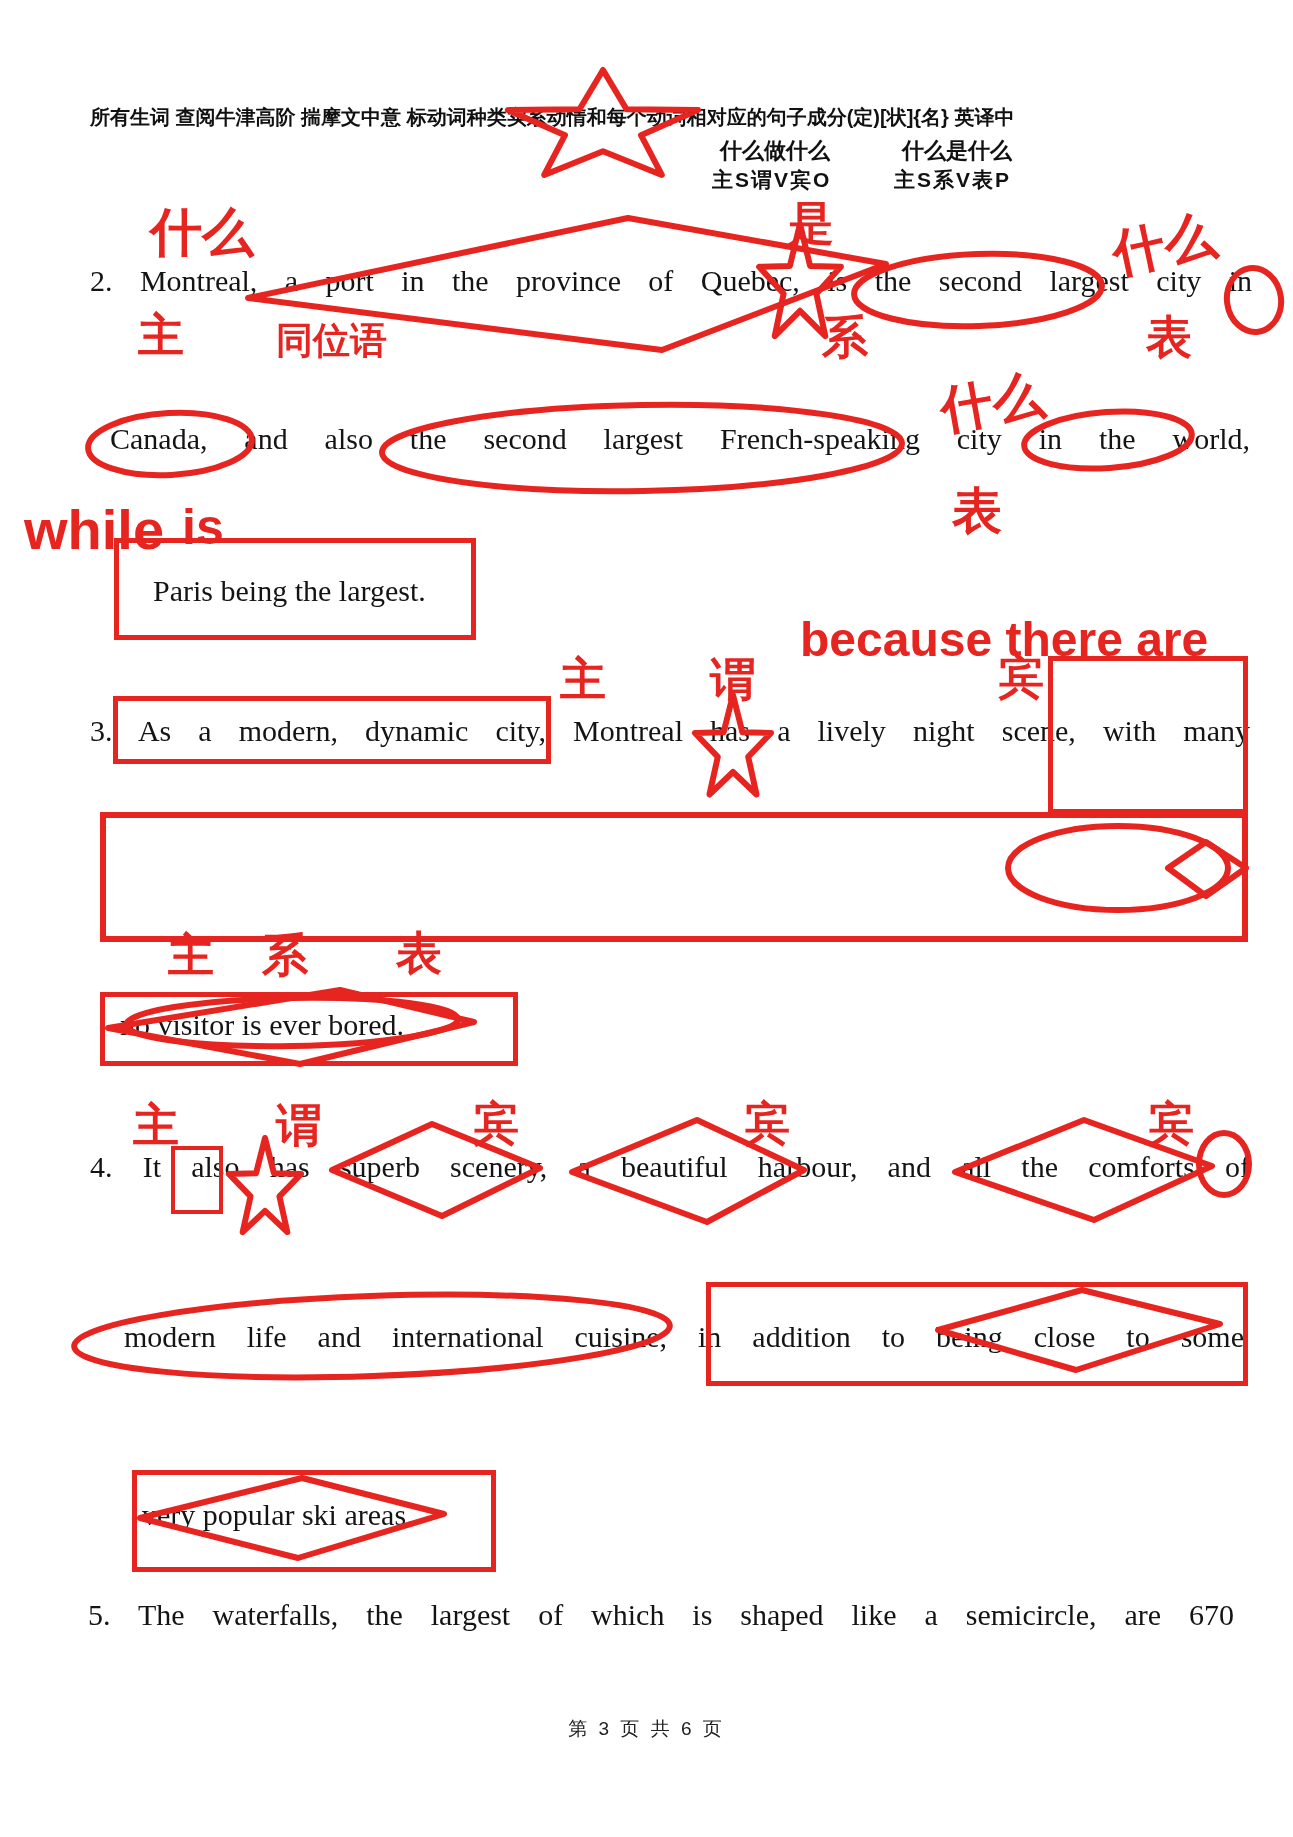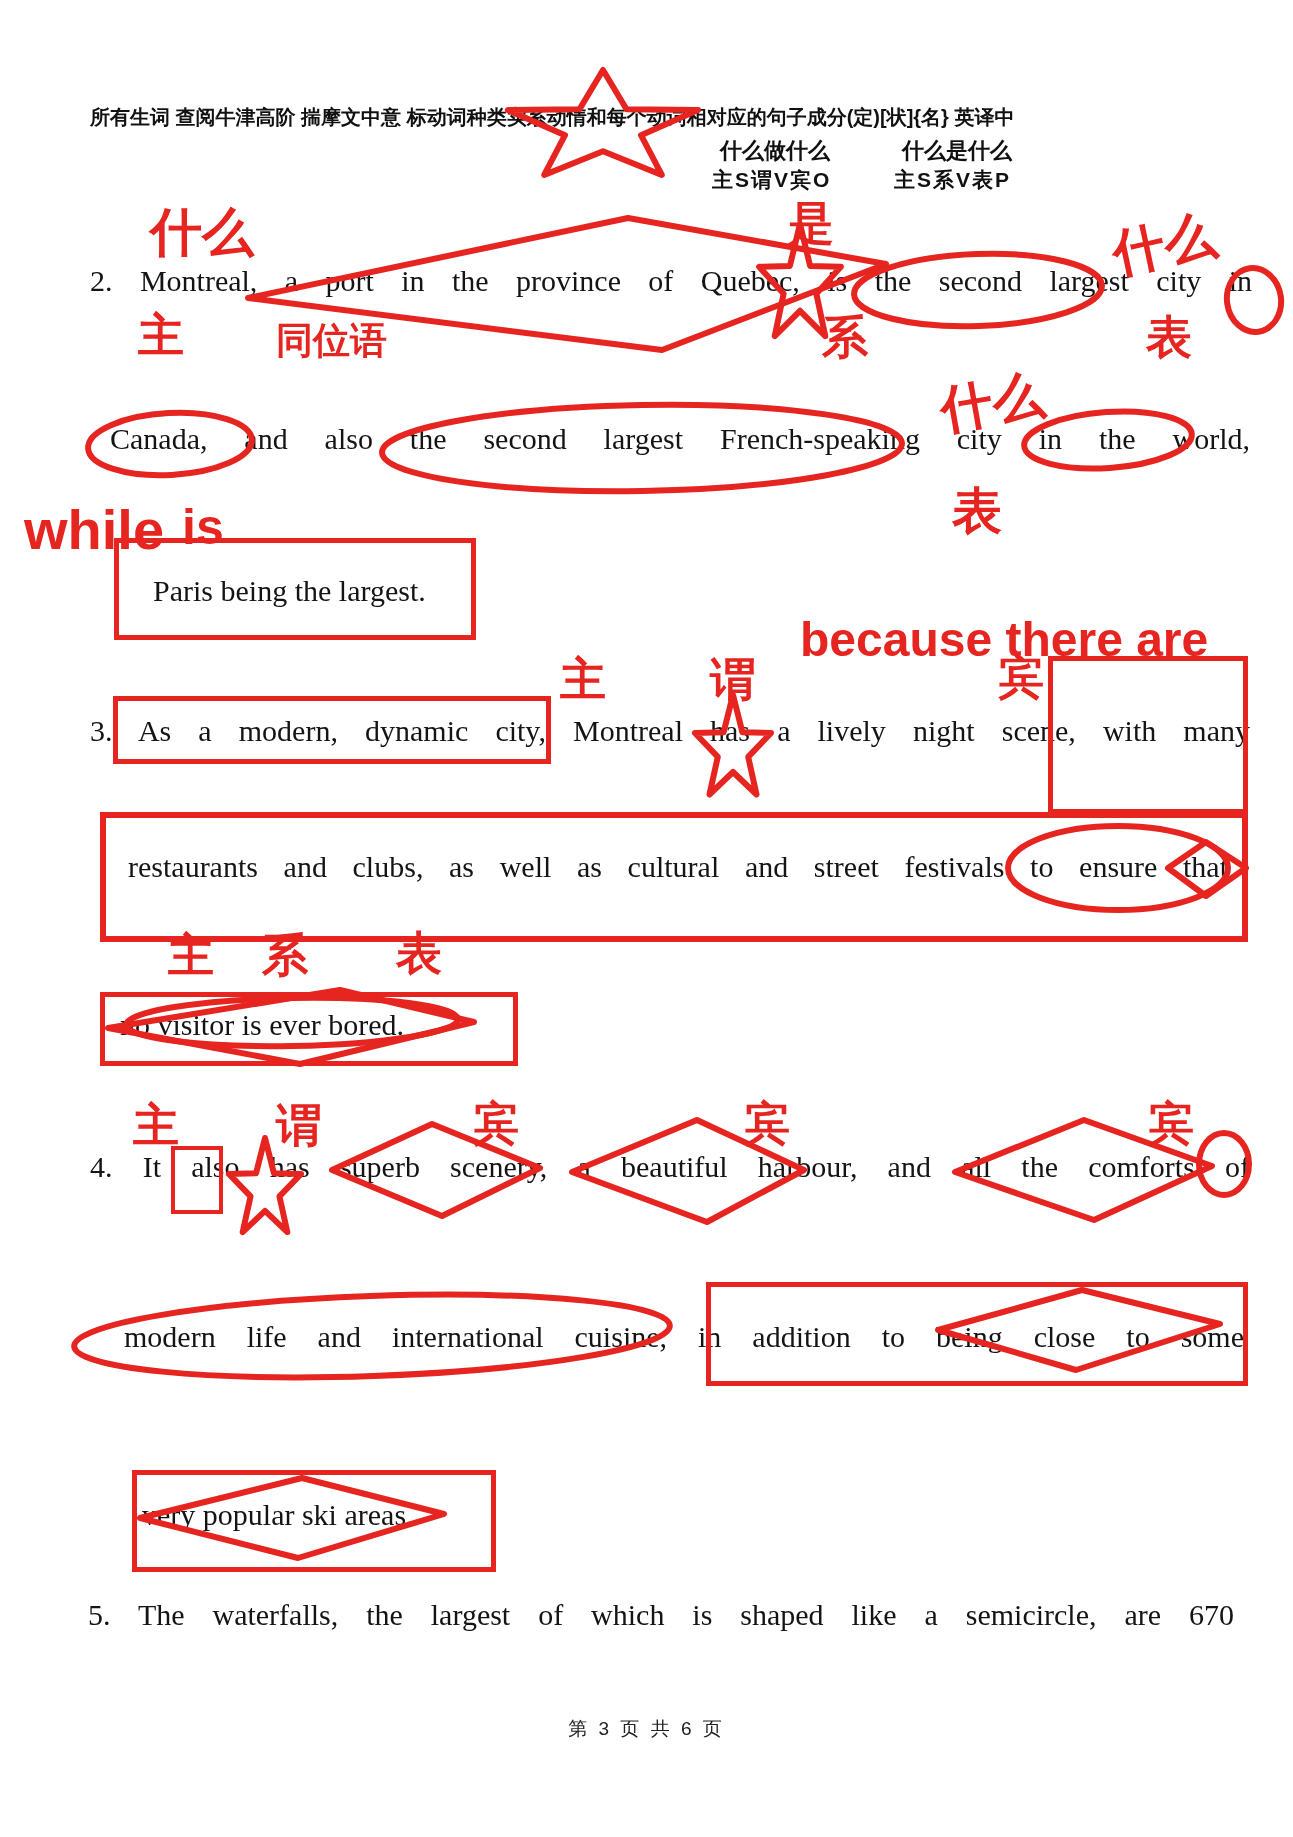--- a/index.html
+++ b/index.html
@@ -57,21 +57,20 @@
 
   <div class="abs red-cn" style="left:560px;top:656px;font-size:46px;">主</div>
   <div class="abs red-cn" style="left:710px;top:656px;font-size:46px;">谓</div>
   <div class="abs red-cn" style="left:998px;top:654px;font-size:46px;">宾</div>
 
   <div class="rbox" style="left:113px;top:696px;width:428px;height:58px;"></div>
   <div class="rbox" style="left:1048px;top:656px;width:190px;height:148px;"></div>
   <div class="abs eng just" style="left:90px;top:712px;width:1160px;">3. As a modern, dynamic city, Montreal has a lively night scene, with many</div>
 
   <div class="rbox" style="left:100px;top:812px;width:1136px;height:118px;border-width:6px;"></div>
-  <div class="abs eng just" style="left:128px;top:848px;width:1100px;">restaurants and clubs, as well as cultural and street festivals to ensure that</div>
 
   <div class="abs red-cn" style="left:168px;top:932px;font-size:46px;">主</div>
   <div class="abs red-cn" style="left:262px;top:932px;font-size:46px;">系</div>
   <div class="abs red-cn" style="left:396px;top:930px;font-size:46px;">表</div>
 
   <div class="rbox" style="left:100px;top:992px;width:408px;height:64px;"></div>
   <div class="abs eng" style="left:120px;top:1006px;">no visitor is ever bored.</div>
 
   <div class="abs red-cn" style="left:133px;top:1102px;font-size:46px;">主</div>
   <div class="abs red-cn" style="left:276px;top:1102px;font-size:46px;">谓</div>

